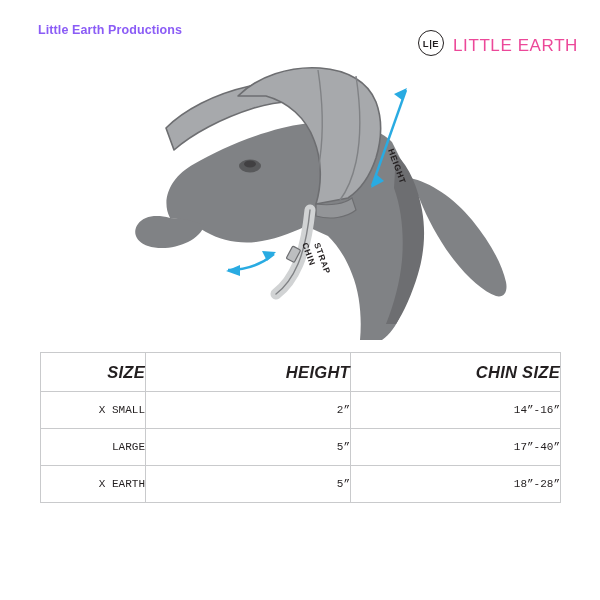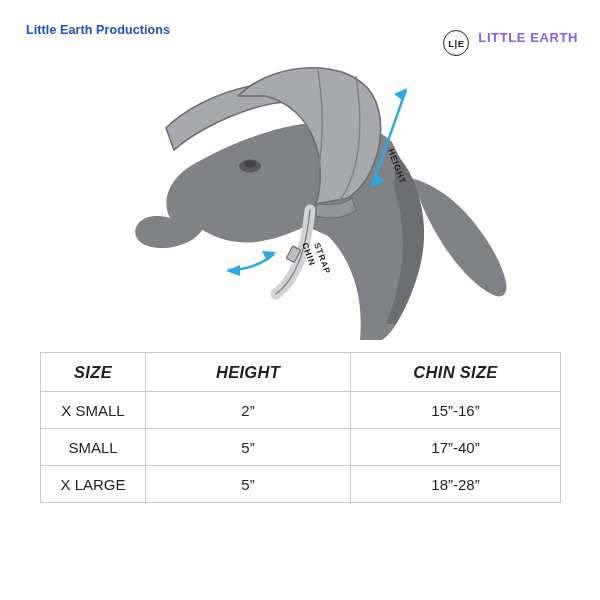--- a/index.html
+++ b/index.html
@@ -25,56 +25,56 @@
   .header {
     position: absolute;
     top: 22px;
     left: 22px;
     width: 560px;
     height: 54px;
   }
   .brand-lines {
     position: absolute;
     top: 0;
-    left: 4px;
+    left: 16px;
     font-size: 12.5px;
     font-weight: bold;
     line-height: 16.5px;
     letter-spacing: 0.1px;
-    color: #1d4ed8;
+    color: #8b5cf6;
   }
   .brand-lines div { white-space: nowrap; }
 
   .logo {
     position: absolute;
     top: 8px;
     right: 4px;
     display: flex;
-    align-items: flex-start;
+    align-items: flex-end;
     gap: 9px;
   }
   .logo-mark {
     width: 26px;
     height: 26px;
     border: 1.6px solid #231f20;
     border-radius: 50%;
     display: flex;
     align-items: center;
     justify-content: center;
     font-size: 9.5px;
     font-weight: bold;
     letter-spacing: 0.5px;
     color: #231f20;
     box-sizing: border-box;
   }
   .logo-text {
-    font-size: 13px;
-    font-weight: bold;
+    font-size: 17px;
+    font-weight: normal;
     letter-spacing: 0.6px;
-    color: #8b5cf6;
+    color: #ec4899;
   }
 
   
   .illustration {
     position: absolute;
     top: 58px;
     left: 110px;
     width: 420px;
     height: 290px;
   }
@@ -85,38 +85,38 @@
     position: absolute;
     top: 352px;
     left: 40px;
     width: 520px;
     border-collapse: collapse;
     table-layout: fixed;
   }
   .size-table td, .size-table th {
     border: 1px solid #c9cacc;
     height: 36px;
-    text-align: center;
+    text-align: right;
     vertical-align: middle;
     font-size: 15px;
     font-weight: normal;
     color: #231f20;
     padding: 0;
   }
   .size-table thead th {
     height: 38px;
     font-style: italic;
     font-weight: bold;
     font-size: 16.5px;
     letter-spacing: 0.3px;
   }
   .col-size { width: 105px; }
   .col-height { width: 205px; }
   .col-strap { width: 210px; }
-  .size-table tbody td { font-size: 15px; }
+  .size-table tbody td { font-size: 11px; font-family: Liberation Mono, monospace; }
 </style>
 </head>
 <body>
 
 <div class="page">
 
   <div class="header">
     <div class="brand-lines">
       <div>Little Earth Productions</div>
     </div>
@@ -209,28 +209,28 @@
       <tr>
         <th>SIZE</th>
         <th>HEIGHT</th>
         <th>CHIN SIZE</th>
       </tr>
     </thead>
     <tbody>
       <tr>
         <td>X SMALL</td>
         <td>2”</td>
-        <td>15”-16”</td>
-      </tr>
-      <tr>
-        <td>SMALL</td>
+        <td>14”-16”</td>
+      </tr>
+      <tr>
+        <td>LARGE</td>
         <td>5”</td>
         <td>17”-40”</td>
       </tr>
       <tr>
-        <td>X LARGE</td>
+        <td>X EARTH</td>
         <td>5”</td>
         <td>18”-28”</td>
       </tr>
     </tbody>
   </table>
 
 </div>
 
 </body></html>

